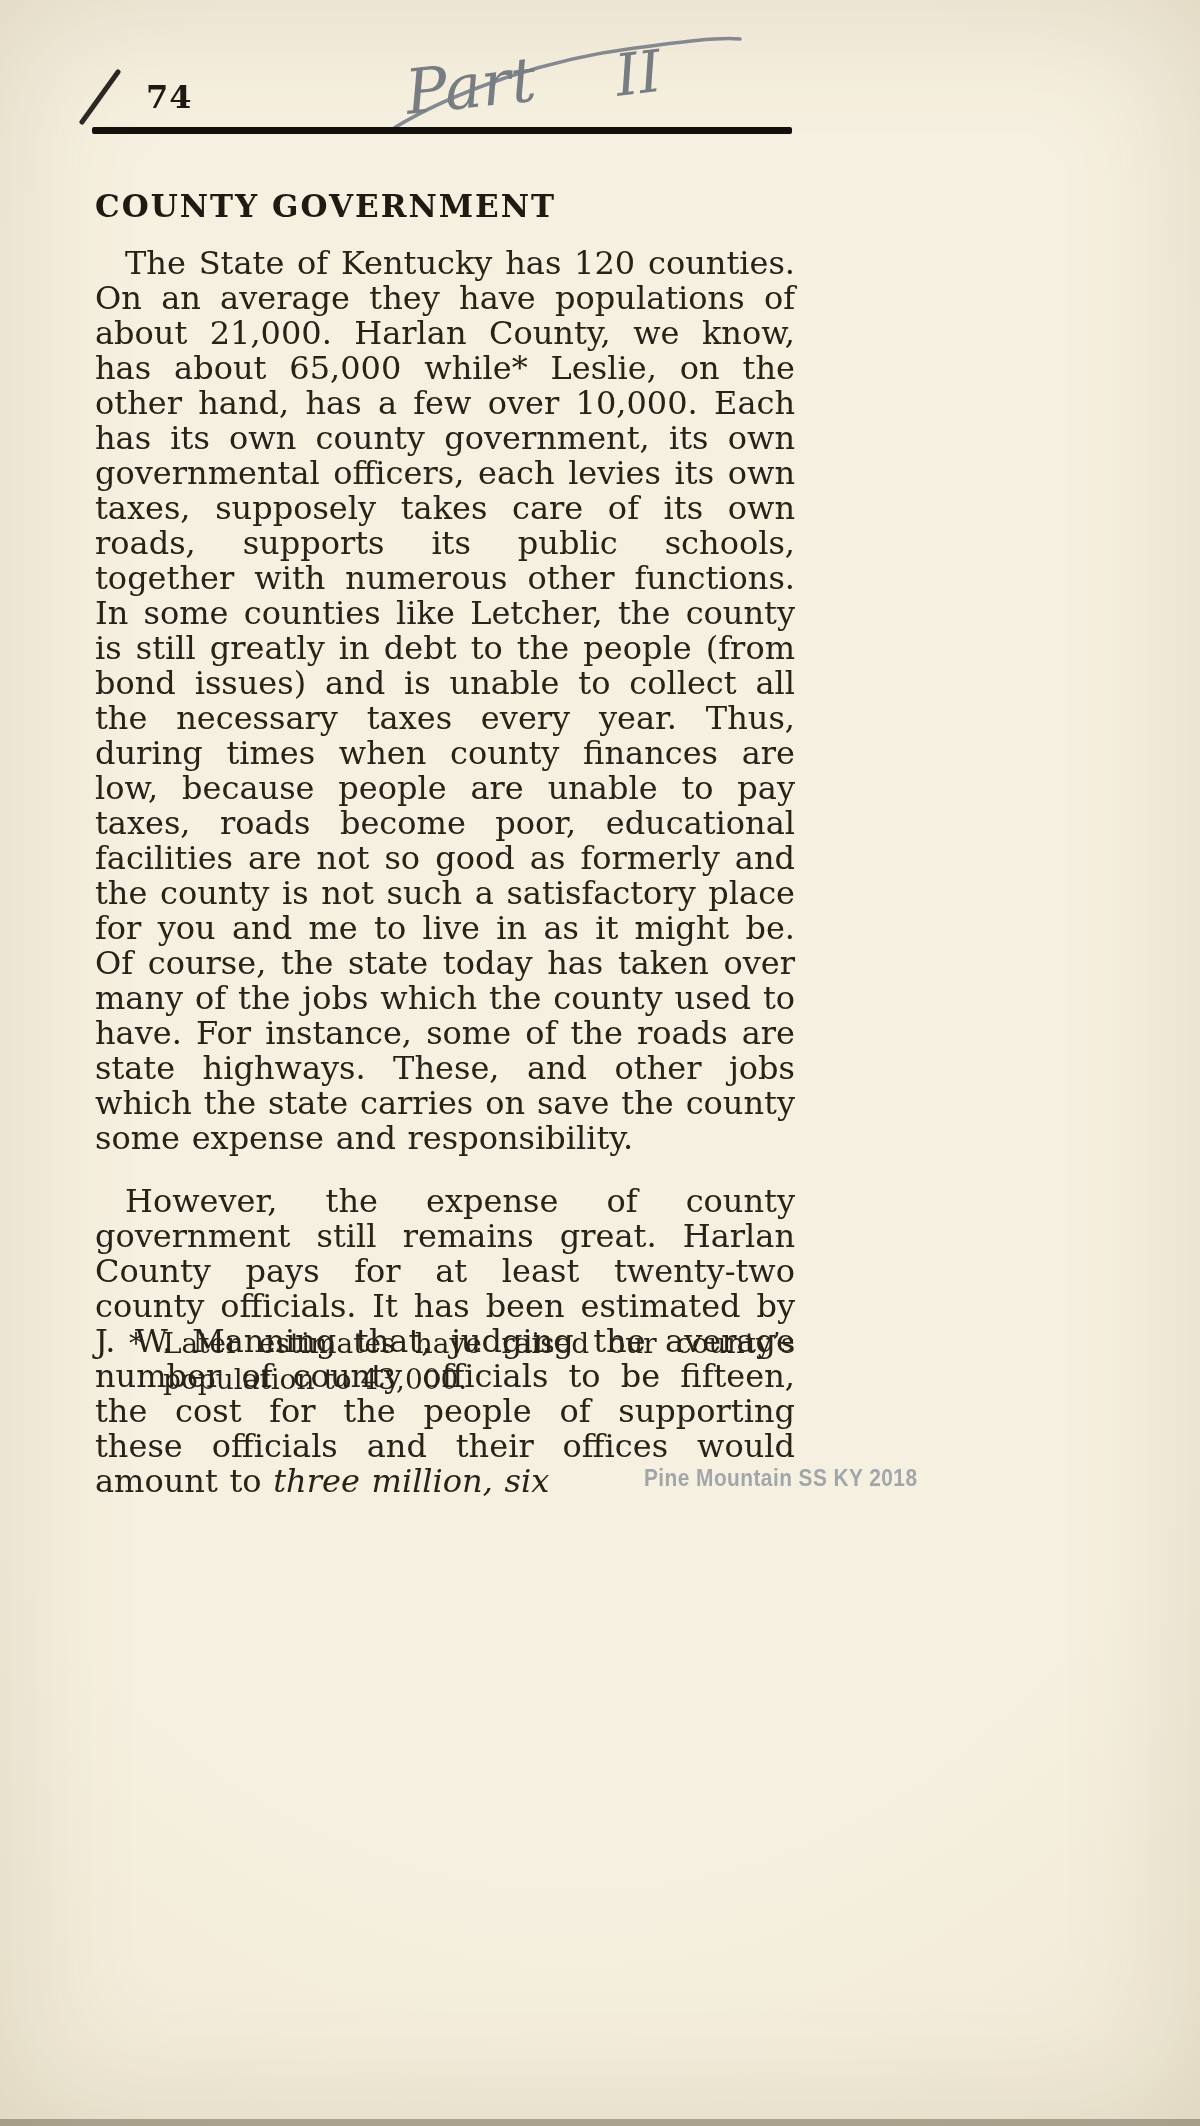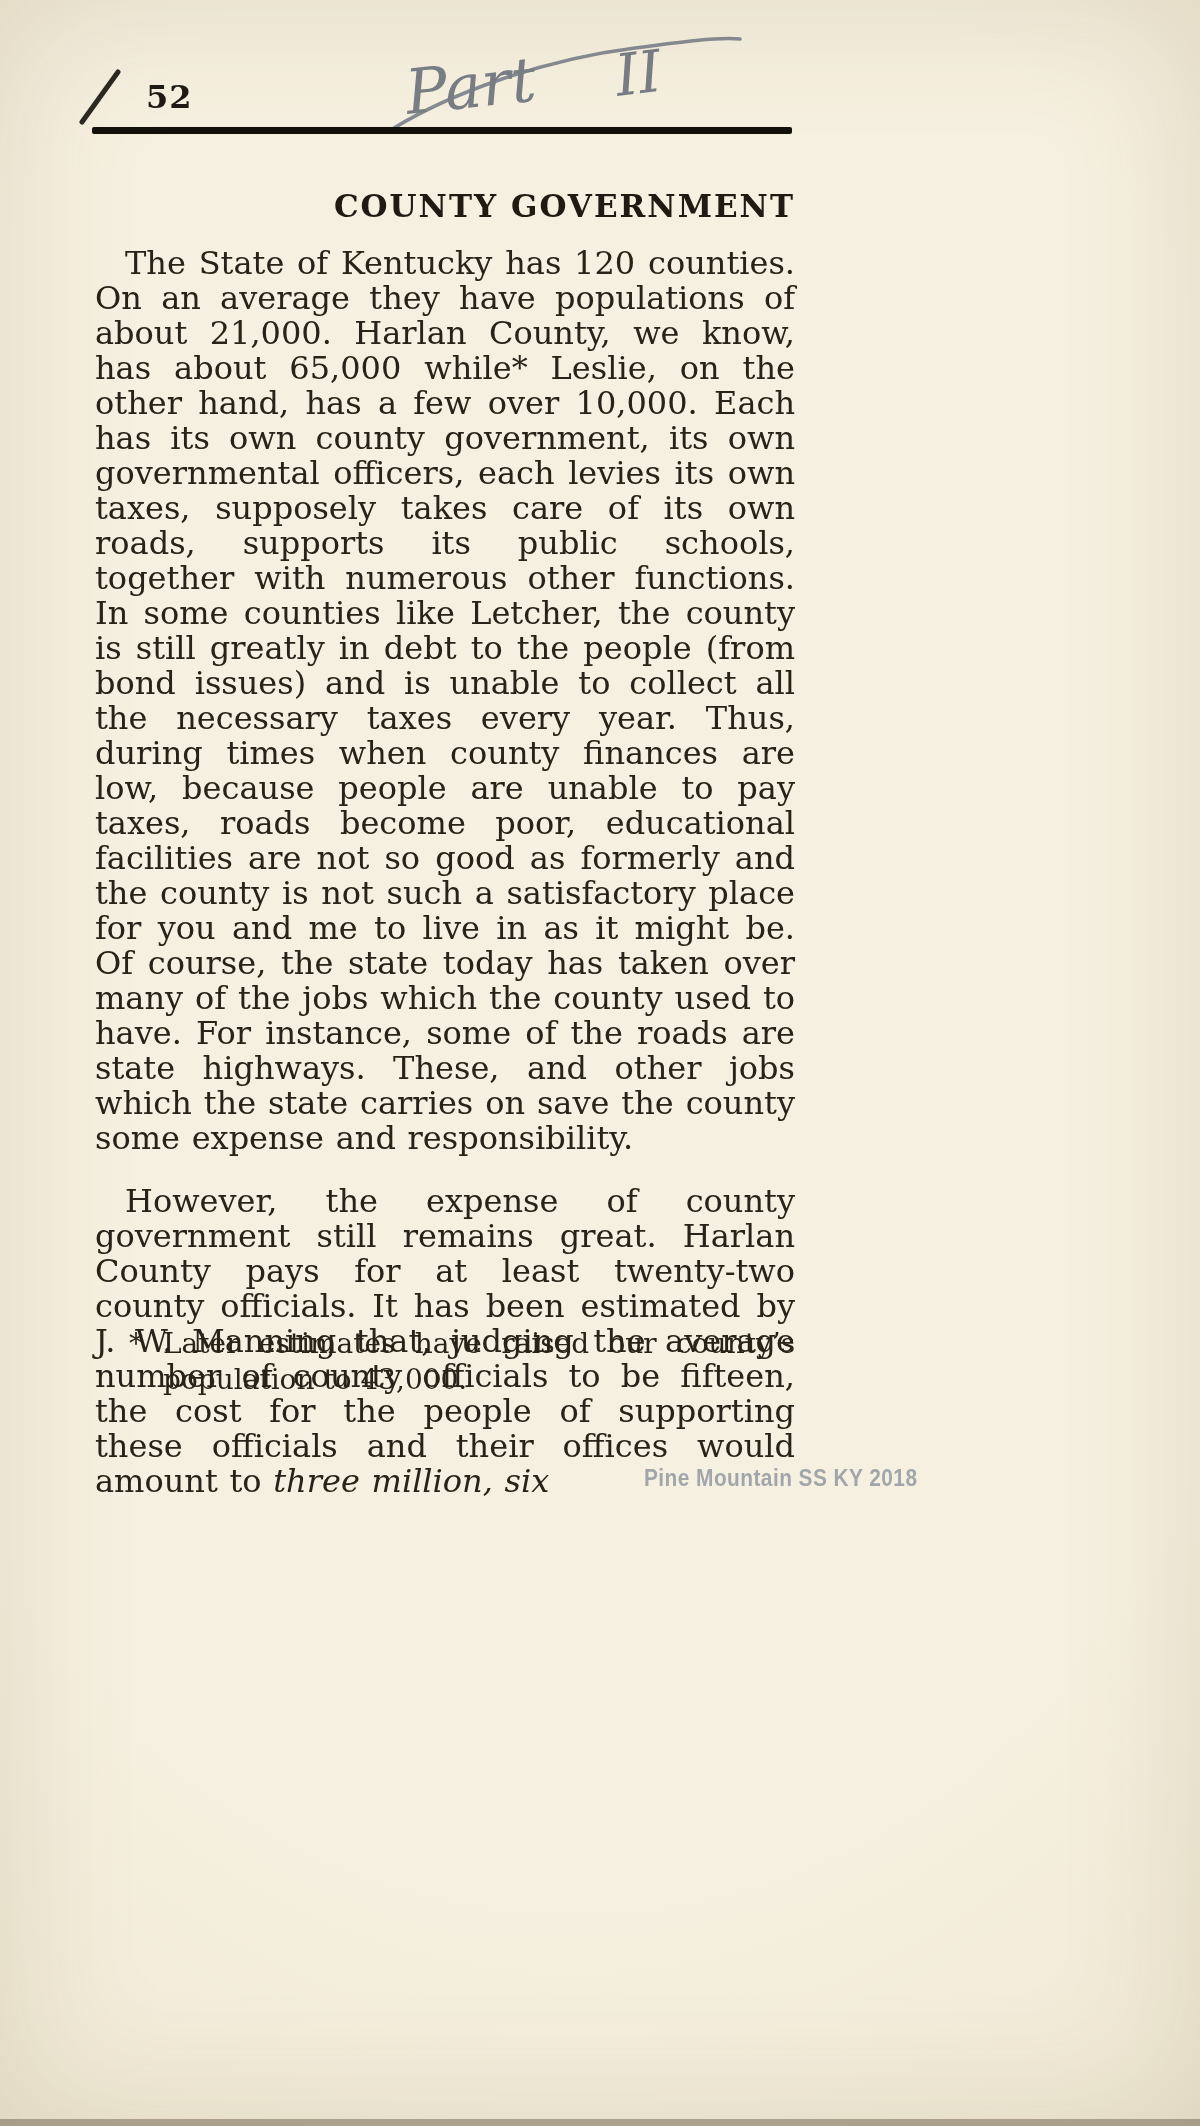--- a/index.html
+++ b/index.html
@@ -44,21 +44,21 @@
   }
 
   .header-rule {
     position: absolute; left: 92px; top: 127px;
     width: 700px; height: 7px;
     background: #14110d; border-radius: 2px;
   }
 
   .page-title {
     position: absolute; left: 95px; top: 188px; width: 700px;
-    margin: 0; text-align: right;
+    margin: 0; text-align: left;
     font-size: 31px; font-weight: bold; letter-spacing: 2px;
     color: #201a13;
   }
 
   .text-block {
     position: absolute; left: 95px; top: 246px; width: 700px;
   }
   .text-block p {
     margin: 0;
     font-size: 32px; line-height: 35px;
@@ -95,21 +95,21 @@
 </style>
 </head>
 <body>
 
 <div class="paper">
 
   <svg class="pen-slash" width="56" height="62" viewBox="0 0 56 62">
     <path d="M8,56 L44,6" stroke="#2b2722" stroke-width="5" stroke-linecap="round" fill="none"></path>
   </svg>
 
-  <div class="page-number">52</div>
+  <div class="page-number">74</div>
 
   <svg class="handwriting" width="370" height="132" viewBox="0 0 370 132">
     <path d="M14,112 C70,78 160,44 255,32 C300,26 338,21 360,23" stroke="#7a818b" stroke-width="3.5" fill="none" stroke-linecap="round"></path>
     <text x="28" y="98" font-size="62" transform="rotate(-6 28 98)">Part</text>
     <text x="238" y="80" font-size="58" transform="rotate(-7 238 80)">II</text>
   </svg>
 
   <div class="header-rule"></div>
 
   <h1 class="page-title">COUNTY GOVERNMENT</h1>

